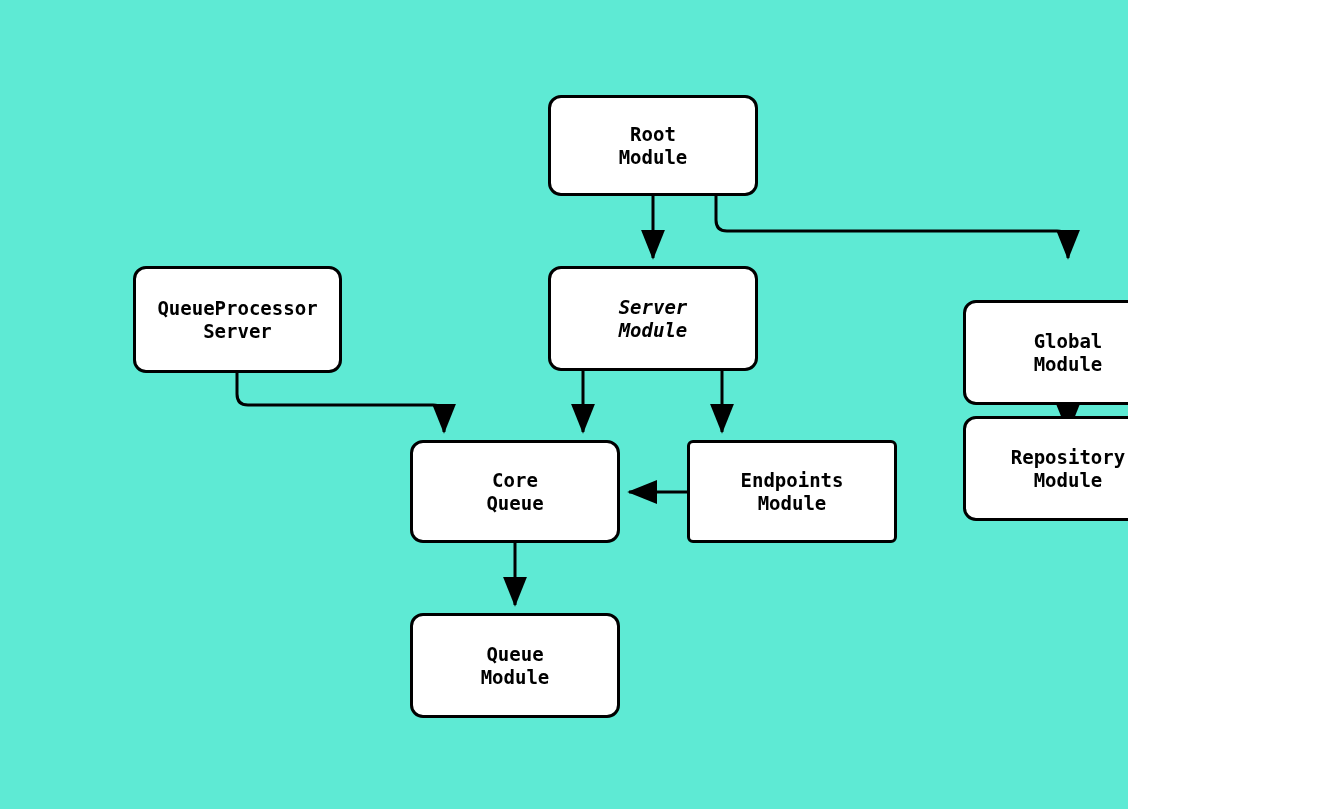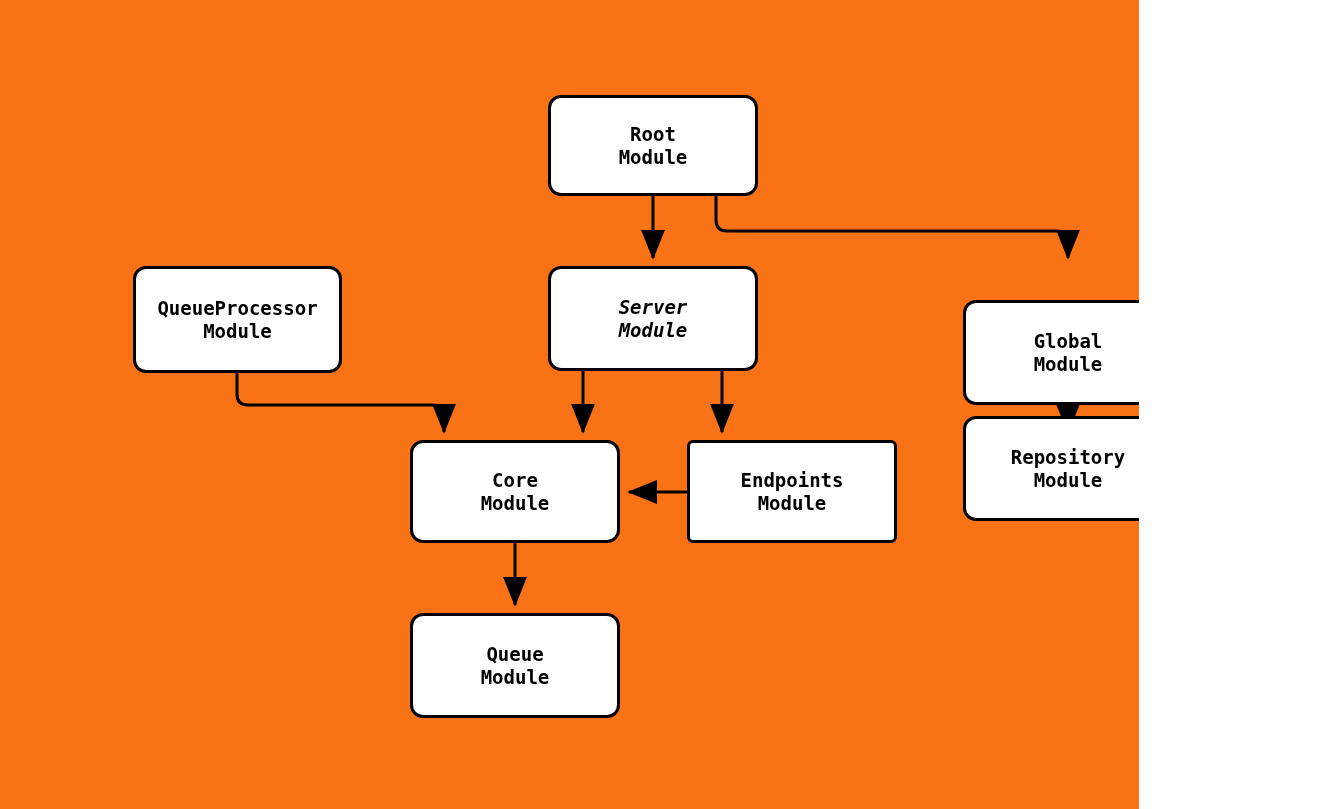--- a/index.html
+++ b/index.html
@@ -7,23 +7,22 @@
     padding: 0;
     background: #ffffff;
   }
   body {
     font-family: "DejaVu Sans Mono", "Liberation Mono", monospace;
   }
   #diagram-canvas {
     position: relative;
     width: 1128px;
     height: 809px;
-    background: #f97316;
+    background: #5eead4;
     overflow: hidden;
-    padding-left: 11px;
   }
   #edge-layer {
     position: absolute;
     left: 0;
     top: 0;
     width: 1337px;
     height: 809px;
   }
   .node {
     position: absolute;
@@ -92,36 +91,36 @@
     </g>
   </svg>
 
   <div class="node" style="left:548px; top:95px; width:210px; height:101px;">
     <span class="node-label">Root
 Module</span>
   </div>
 
   <div class="node" style="left:133px; top:266px; width:209px; height:107px;">
     <span class="node-label">QueueProcessor
-Module</span>
+Server</span>
   </div>
 
   <div class="node" style="left:548px; top:266px; width:210px; height:105px;font-style:italic;">
     <span class="node-label">Server
 Module</span>
   </div>
 
   <div class="node" style="left:963px; top:272px; width:210px; height:105px;margin-top:28px;">
     <span class="node-label">Global
 Module</span>
   </div>
 
   <div class="node" style="left:410px; top:440px; width:210px; height:103px;">
     <span class="node-label">Core
-Module</span>
+Queue</span>
   </div>
 
   <div class="node" style="left:687px; top:440px; width:210px; height:103px;border-radius:6px;">
     <span class="node-label">Endpoints
 Module</span>
   </div>
 
   <div class="node" style="left:963px; top:416px; width:210px; height:105px;">
     <span class="node-label">Repository
 Module</span>

